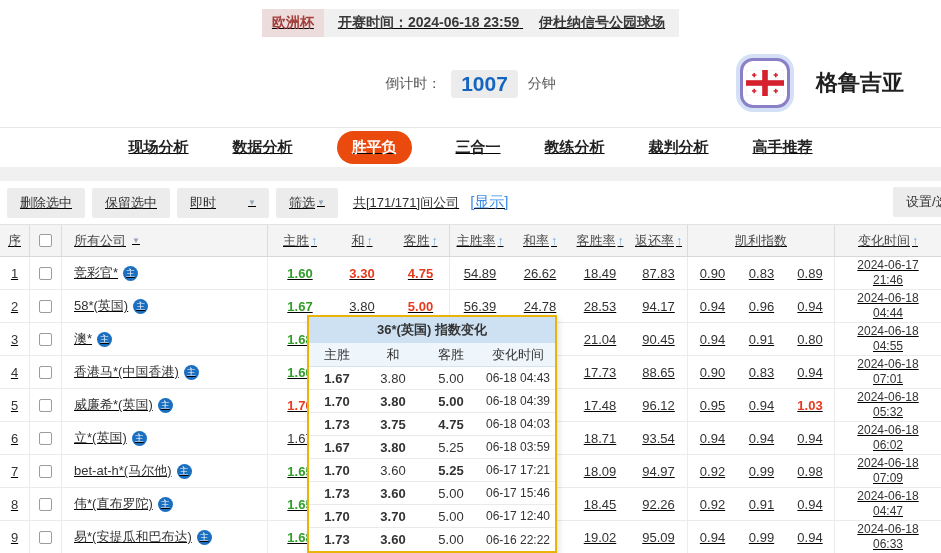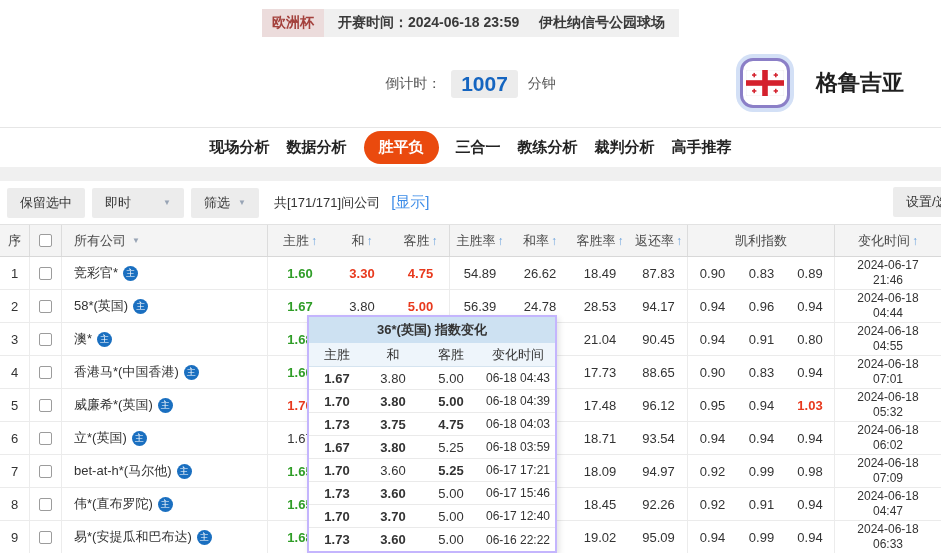--- a/index.html
+++ b/index.html
@@ -1,48 +1,48 @@
 <!DOCTYPE html>
 <html><head>
 <meta charset="utf-8">
 <style>
   * { margin:0; padding:0; box-sizing:border-box; }
   html,body { width:941px; height:553px; overflow:hidden; background:#fff;
     font-family:"Liberation Sans","DejaVu Sans",sans-serif; }
-  .page { position:relative; width:941px; height:553px; background:#c2410c; }
+  .page { position:relative; width:941px; height:553px; background:#c2410c;text-decoration:underline; }
 
   
   .match-header { position:relative; height:128px; border-bottom:1px solid #e6e6e6; background:#fff; }
   .info-bar { display:flex; justify-content:center; padding-top:9px; }
   .league-badge { background:#ecdcdc; color:#a3403c; font-size:14px; font-weight:bold; padding:5px 10px; }
   .kickoff-box { background:#f0f0f0; color:#3a3a3a; font-size:14px; font-weight:bold; padding:5px 14px; }
   .kickoff-box .venue { margin-left:16px; }
   .team { position:absolute; top:58px; display:flex; align-items:center; gap:12px; }
   .team-home { left:0; width:292px; justify-content:flex-end; }
   .team-away { left:740px;gap:26px; }
   .team-name { font-size:22px; font-weight:bold; color:#1f1f1f; }
   .flag-wrap { width:50px; height:50px; border-radius:13px; border:3px solid #8b7fc7; background:#fff;
     display:flex; align-items:center; justify-content:center; }
   .glow-home { box-shadow:0 0 0 4px #f6e8c9; }
   .glow-away { box-shadow:0 0 0 4px #d3e0f6; }
   .countdown { position:absolute; top:70px; left:0; right:0; text-align:center; color:#555; font-size:14px; }
   .countdown .cd-num { display:inline-block; background:#ececec; color:#1565c0; font-size:21px; font-weight:bold;
     padding:2px 10px; border-radius:3px; margin:0 6px; vertical-align:middle; }
 
   
-  .tabs { height:39px; display:flex; justify-content:center; align-items:center; gap:17px; background:#fff; }
+  .tabs { height:39px; display:flex; justify-content:center; align-items:center; gap:44px; background:#fff; }
   .tab { font-size:15px; font-weight:bold; color:#222; cursor:pointer; }
   .tab.active { background:#ea4a0e; color:#fff; border-radius:17px; padding:7px 15px; }
   .gray-strip { height:14px; background:#f0f0f0; }
 
   
   .toolbar { position:relative; height:43px; display:flex; align-items:center; gap:7px; padding-left:7px; background:#fff; }
   .tbtn { background:#ececec; border:none; color:#333; font-size:13px; padding:0 13px; height:30px;
     border-radius:2px; font-family:inherit; cursor:pointer; display:inline-flex; align-items:center; }
-  .tbtn.drop { gap:8px; }
+  .tbtn.drop { gap:2px; }
   .tbtn.wide { width:92px; justify-content:space-between; }
   .dd { font-size:8px; color:#98a4b5; }
   .count { font-size:13px; color:#333; margin-left:8px; }
   .show { font-size:15px; color:#3c8ce8; margin-left:4px; cursor:pointer; text-decoration:none; }
   .settings { position:absolute; left:893px; top:6px; width:110px; white-space:nowrap; }
 
   
   .grid { display:grid; grid-template-columns:30px 32px 206px 64px 60px 58px 60px 60px 60px 58px 49px 49px 49px 106px; }
   .thead { height:33px; background:#f4f4f4; border-top:1px solid #e2e2e2; border-bottom:1px solid #d8d8d8; }
   .th { display:flex; align-items:center; justify-content:center; font-size:13px; color:#4a4a4a; gap:2px; }
@@ -58,21 +58,21 @@
   .badge { width:15px; height:15px; border-radius:50%; background:#1a6fc0; color:#fff; font-size:9px;
     display:inline-flex; align-items:center; justify-content:center; margin-left:5px; }
   .cb { width:13px; height:13px; border:1px solid #9c9c9c; border-radius:2px; background:#fff; cursor:pointer; }
   .odds { font-size:13px; }
   .up { color:#e8391d; font-weight:bold; }
   .dn { color:#2f9d27; font-weight:bold; }
   .time { flex-direction:column; font-size:12px; line-height:15px; }
 
   
   .popup { position:absolute; left:307px; top:315px; width:250px; background:#fff;
-    border:2px solid #c4b5fd; z-index:10; box-shadow:2px 3px 6px rgba(0,0,0,.12); }
+    border:2px solid #eab308; z-index:10; box-shadow:2px 3px 6px rgba(0,0,0,.12); }
   .ptitle { height:26px; background:#cde1f2; display:flex; align-items:center; justify-content:center;
     font-size:13px; font-weight:bold; color:#333; }
   .pgrid { display:grid; grid-template-columns:56px 56px 60px 74px; }
   .phead { height:24px; background:#eef5fb; border-bottom:1px solid #d5e4f0; }
   .phead .pc { font-size:13px; color:#333; }
   .prow { height:23px; border-bottom:1px solid #eaeaea; }
   .prow:last-child { border-bottom:none; }
   .pc { display:flex; align-items:center; justify-content:center; font-size:13px; color:#333; }
   .ptime { font-size:12px; }
 </style>
@@ -121,20 +121,21 @@
     <div class="tab">数据分析</div>
     <div class="tab active">胜平负</div>
     <div class="tab">三合一</div>
     <div class="tab">教练分析</div>
     <div class="tab">裁判分析</div>
     <div class="tab">高手推荐</div>
   </div>
   <div class="gray-strip"></div>
 
   <div class="toolbar">
+    <button class="tbtn">删除选中</button>
     <button class="tbtn">保留选中</button>
     <button class="tbtn drop wide">
       <span>即时</span>
       <span class="dd">▼</span>
     </button>
     <button class="tbtn drop">
       <span>筛选</span>
       <span class="dd">▼</span>
     </button>
     <span class="count">共[171/171]间公司</span>

